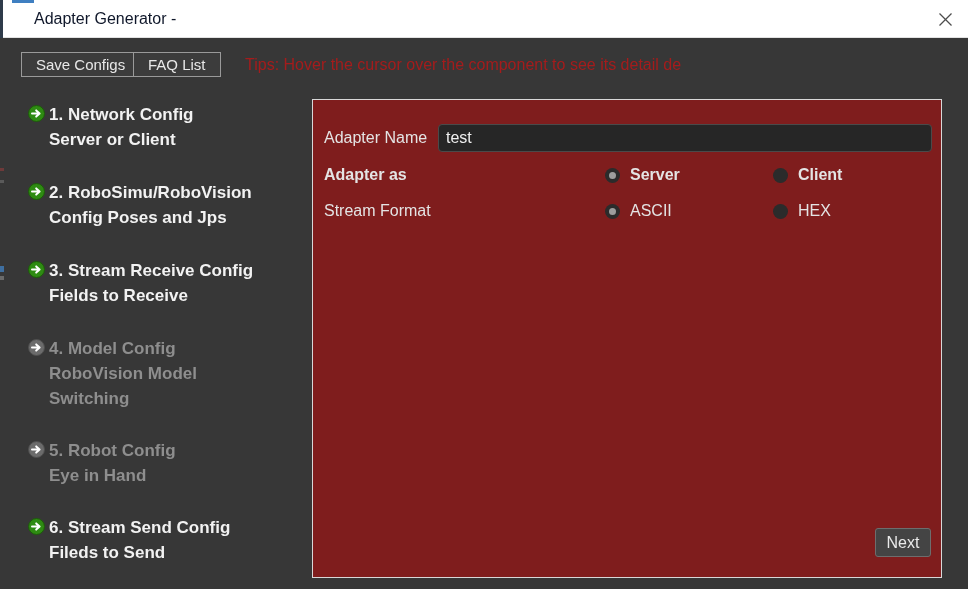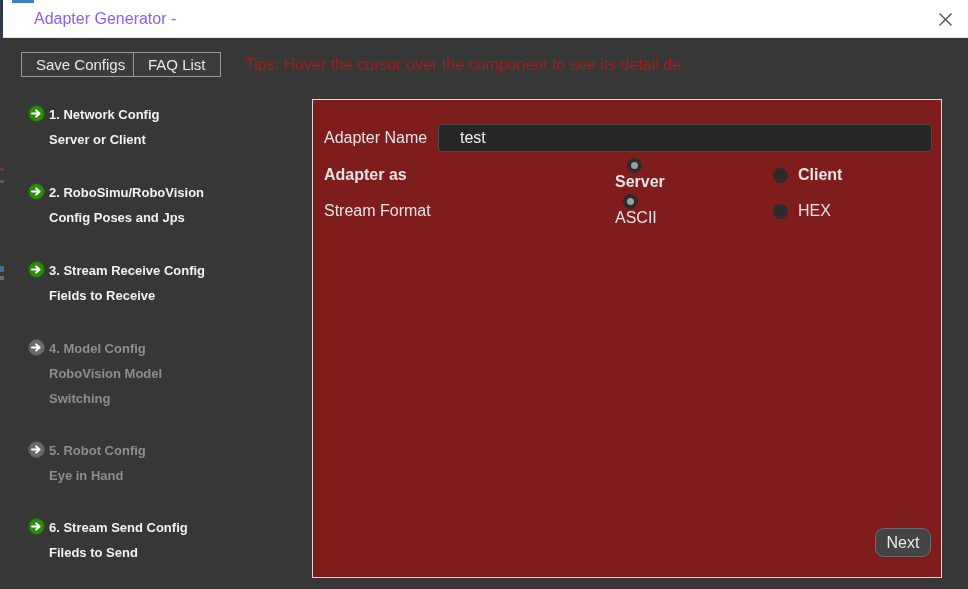--- a/index.html
+++ b/index.html
@@ -50,21 +50,21 @@
     height: 3px;
     background: #3f7fc1;
   }
   #window-title {
     position: absolute;
     left: 34px;
     top: 0;
     height: 38px;
     line-height: 38px;
     font-size: 16px;
-    color: #8b5cf6;
+    color: #0f172a;
     white-space: nowrap;
   }
   #close-button {
     position: absolute;
     right: 0;
     top: 0;
     width: 46px;
     height: 38px;
     display: flex;
     align-items: center;
@@ -133,21 +133,21 @@
     top: 3px;
     width: 17px;
     height: 17px;
   }
   .nav-icon svg { display: block; }
   .nav-text {
     position: absolute;
     left: 49px;
     top: 0;
     width: 252px;
-    font-size: 13px;
+    font-size: 17px;
     font-weight: bold;
     line-height: 25px;
     color: #f2f2f2;
     white-space: pre-line;
   }
   .nav-item.disabled .nav-text {
     color: #8e8e8e;
   }
 
   
@@ -184,34 +184,34 @@
     left: 125px;
     top: 3px;
     width: 494px;
     height: 28px;
     background: #262626;
     border: 1px solid #4a4a4a;
     border-radius: 4px;
     color: #f0f0f0;
     font-size: 16px;
     font-family: "Liberation Sans", sans-serif;
-    padding: 0 0 0 21px;
+    padding: 0 0 0 7px;
     box-sizing: border-box;
     outline: none;
   }
 
   .radio-option {
     position: absolute;
     top: 0;
     height: 34px;
     display: flex;
     align-items: center;
     cursor: pointer;
   }
-  .radio-option.col-1 { left: 292px; flex-direction: column; }
+  .radio-option.col-1 { left: 292px; }
   .radio-option.col-2 { left: 460px; }
 
   .radio-mark {
     width: 15px;
     height: 15px;
     border-radius: 50%;
     background: #2b2b2b;
     position: relative;
     flex: none;
   }
@@ -233,21 +233,21 @@
   }
 
   #next-button {
     position: absolute;
     left: 562px;
     top: 428px;
     width: 56px;
     height: 29px;
     background: #444444;
     border: 1px solid #6d6d6d;
-    border-radius: 9px;
+    border-radius: 3px;
     color: #eaeaea;
     font-size: 16px;
     font-family: "Liberation Sans", sans-serif;
     cursor: pointer;
     padding: 0;
   }
 
   
   .edge-artifact {
     position: absolute;

